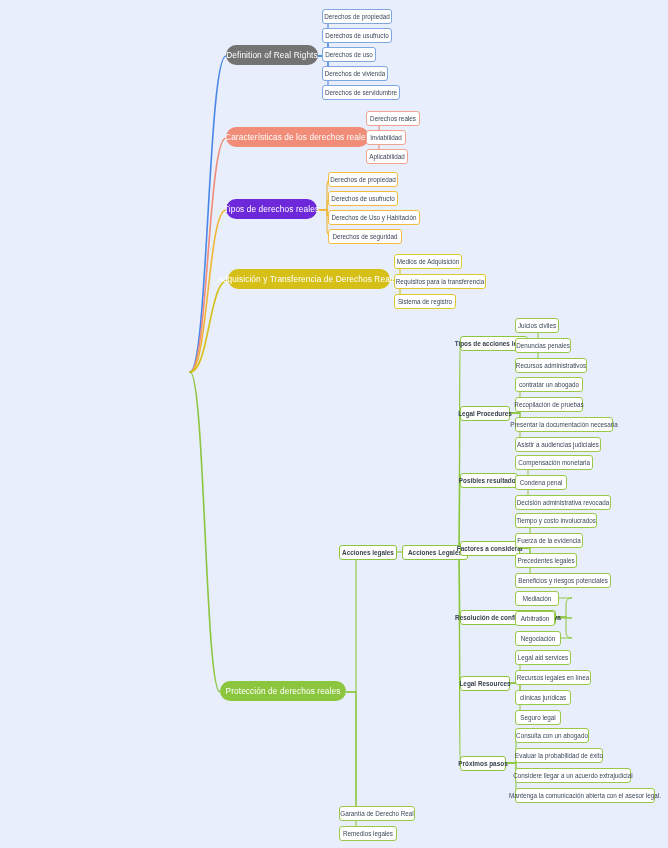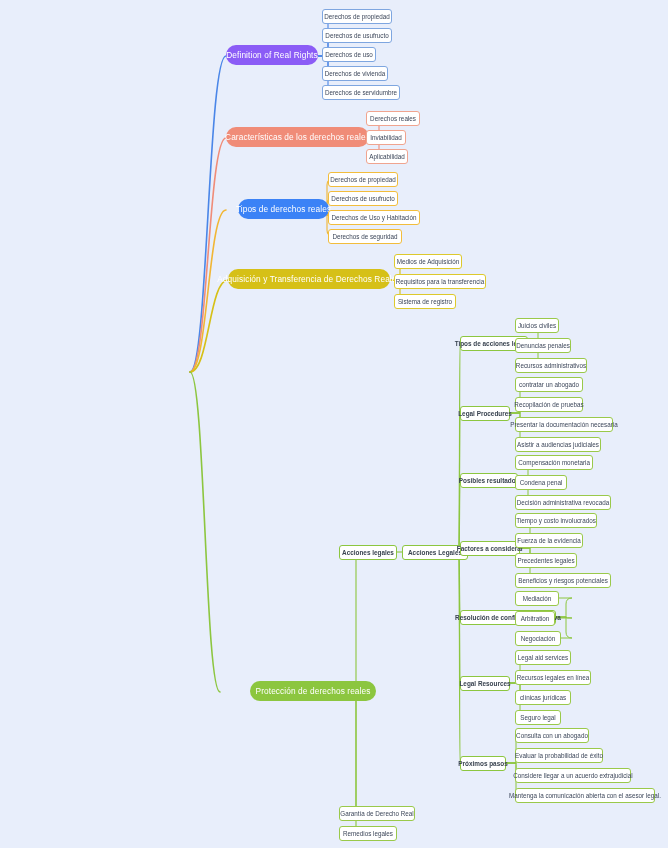--- a/index.html
+++ b/index.html
@@ -120,40 +120,40 @@
       <path d="M 510 683 L 520 683 Q 520 683 520 677 L 520 663 Q 520 657 526 657 L 515 657" stroke="#8cc63f" stroke-width="1" fill="none"></path>
       <path d="M 510 683 L 520 683 Q 520 683 520 677 L 520 683 Q 520 677 526 677 L 515 677" stroke="#8cc63f" stroke-width="1" fill="none"></path>
       <path d="M 510 683 L 520 683 Q 520 683 520 689 L 520 691 Q 520 697 526 697 L 515 697" stroke="#8cc63f" stroke-width="1" fill="none"></path>
       <path d="M 510 683 L 520 683 Q 520 683 520 689 L 520 711 Q 520 717 526 717 L 515 717" stroke="#8cc63f" stroke-width="1" fill="none"></path>
       <path d="M 459 552 C 459.5 552, 459.5 763, 460 763" stroke="#8cc63f" stroke-width="1.2" fill="none" stroke-linecap="round"></path>
       <path d="M 506 763 L 516 763 Q 516 763 516 757 L 516 741 Q 516 735 522 735 L 515 735" stroke="#8cc63f" stroke-width="1" fill="none"></path>
       <path d="M 506 763 L 516 763 Q 516 763 516 757 L 516 761 Q 516 755 522 755 L 515 755" stroke="#8cc63f" stroke-width="1" fill="none"></path>
       <path d="M 506 763 L 516 763 Q 516 763 516 769 L 516 769 Q 516 775 522 775 L 515 775" stroke="#8cc63f" stroke-width="1" fill="none"></path>
       <path d="M 506 763 L 516 763 Q 516 763 516 769 L 516 789 Q 516 795 522 795 L 515 795" stroke="#8cc63f" stroke-width="1" fill="none"></path>
     </svg>
-    <div class="node pill" style="left: 226px; top: 45px; background: #8b5cf6; width: 92px;">Definition of Real Rights</div>
+    <div class="node pill" style="left: 226px; top: 45px; background: #737373; width: 92px;">Definition of Real Rights</div>
     <div class="node leaf b" style="left: 322px; top: 9px; width: 70px;">Derechos de propiedad</div>
     <div class="node leaf b" style="left: 322px; top: 28px; width: 70px;">Derechos de usufructo</div>
     <div class="node leaf b" style="left: 322px; top: 47px; width: 54px;">Derechos de uso</div>
     <div class="node leaf b" style="left: 322px; top: 66px; width: 66px;">Derechos de vivienda</div>
     <div class="node leaf b" style="left: 322px; top: 85px; width: 78px;">Derechos de servidumbre</div>
     <div class="node pill" style="left: 226px; top: 127px; background: rgb(240, 140, 120); width: 143px;">Características de los derechos reales</div>
     <div class="node leaf o" style="left: 366px; top: 111px; width: 54px;">Derechos reales</div>
     <div class="node leaf o" style="left: 366px; top: 130px; width: 40px;">Inviabilidad</div>
     <div class="node leaf o" style="left: 366px; top: 149px; width: 42px;">Aplicabilidad</div>
-    <div class="node pill" style="left: 238px; top: 199px; background: #3b82f6; width: 91px;">Tipos de derechos reales</div>
+    <div class="node pill" style="left: 226px; top: 199px; background: #6d28d9; width: 91px;">Tipos de derechos reales</div>
     <div class="node leaf y" style="left: 328px; top: 172px; width: 70px;">Derechos de propiedad</div>
     <div class="node leaf y" style="left: 328px; top: 191px; width: 70px;">Derechos de usufructo</div>
     <div class="node leaf y" style="left: 328px; top: 210px; width: 92px;">Derechos de Uso y Habitación</div>
     <div class="node leaf y" style="left: 328px; top: 229px; width: 74px;">Derechos de seguridad</div>
     <div class="node pill" style="left: 228px; top: 269px; background: rgb(214, 192, 23); width: 162px;">Adquisición y Transferencia de Derechos Reales</div>
     <div class="node leaf d" style="left: 394px; top: 254px; width: 68px;">Medios de Adquisición</div>
     <div class="node leaf d" style="left: 394px; top: 274px; width: 92px;">Requisitos para la transferencia</div>
     <div class="node leaf d" style="left: 394px; top: 294px; width: 62px;">Sistema de registro</div>
-    <div class="node pill" style="left: 220px; top: 681px; background: rgb(140, 198, 63); width: 126px; margin-left: 30px;">Protección de derechos reales</div>
+    <div class="node pill" style="left: 220px; top: 681px; background: rgb(140, 198, 63); width: 126px;">Protección de derechos reales</div>
     <div class="node mid" style="left: 339px; top: 545px; width: 58px;">Acciones legales</div>
     <div class="node leaf g" style="left: 339px; top: 806px; width: 76px;">Garantía de Derecho Real</div>
     <div class="node leaf g" style="left: 339px; top: 826px; width: 58px;">Remedios legales</div>
     <div class="node mid" style="left: 402px; top: 545px;">Acciones Legales</div>
     <div class="node mid" style="left: 460px; top: 336px; width: 68px;">Tipos de acciones legales</div>
     <div class="node leaf g" style="left: 515px; top: 318px; width: 44px;">Juicios civiles</div>
     <div class="node leaf g" style="left: 515px; top: 338px; width: 56px;">Denuncias penales</div>
     <div class="node leaf g" style="left: 515px; top: 358px; width: 72px;">Recursos administrativos</div>
     <div class="node mid" style="left: 460px; top: 406px; width: 50px;">Legal Procedures</div>
     <div class="node leaf g" style="left: 515px; top: 377px; width: 68px;">contratar un abogado</div>

